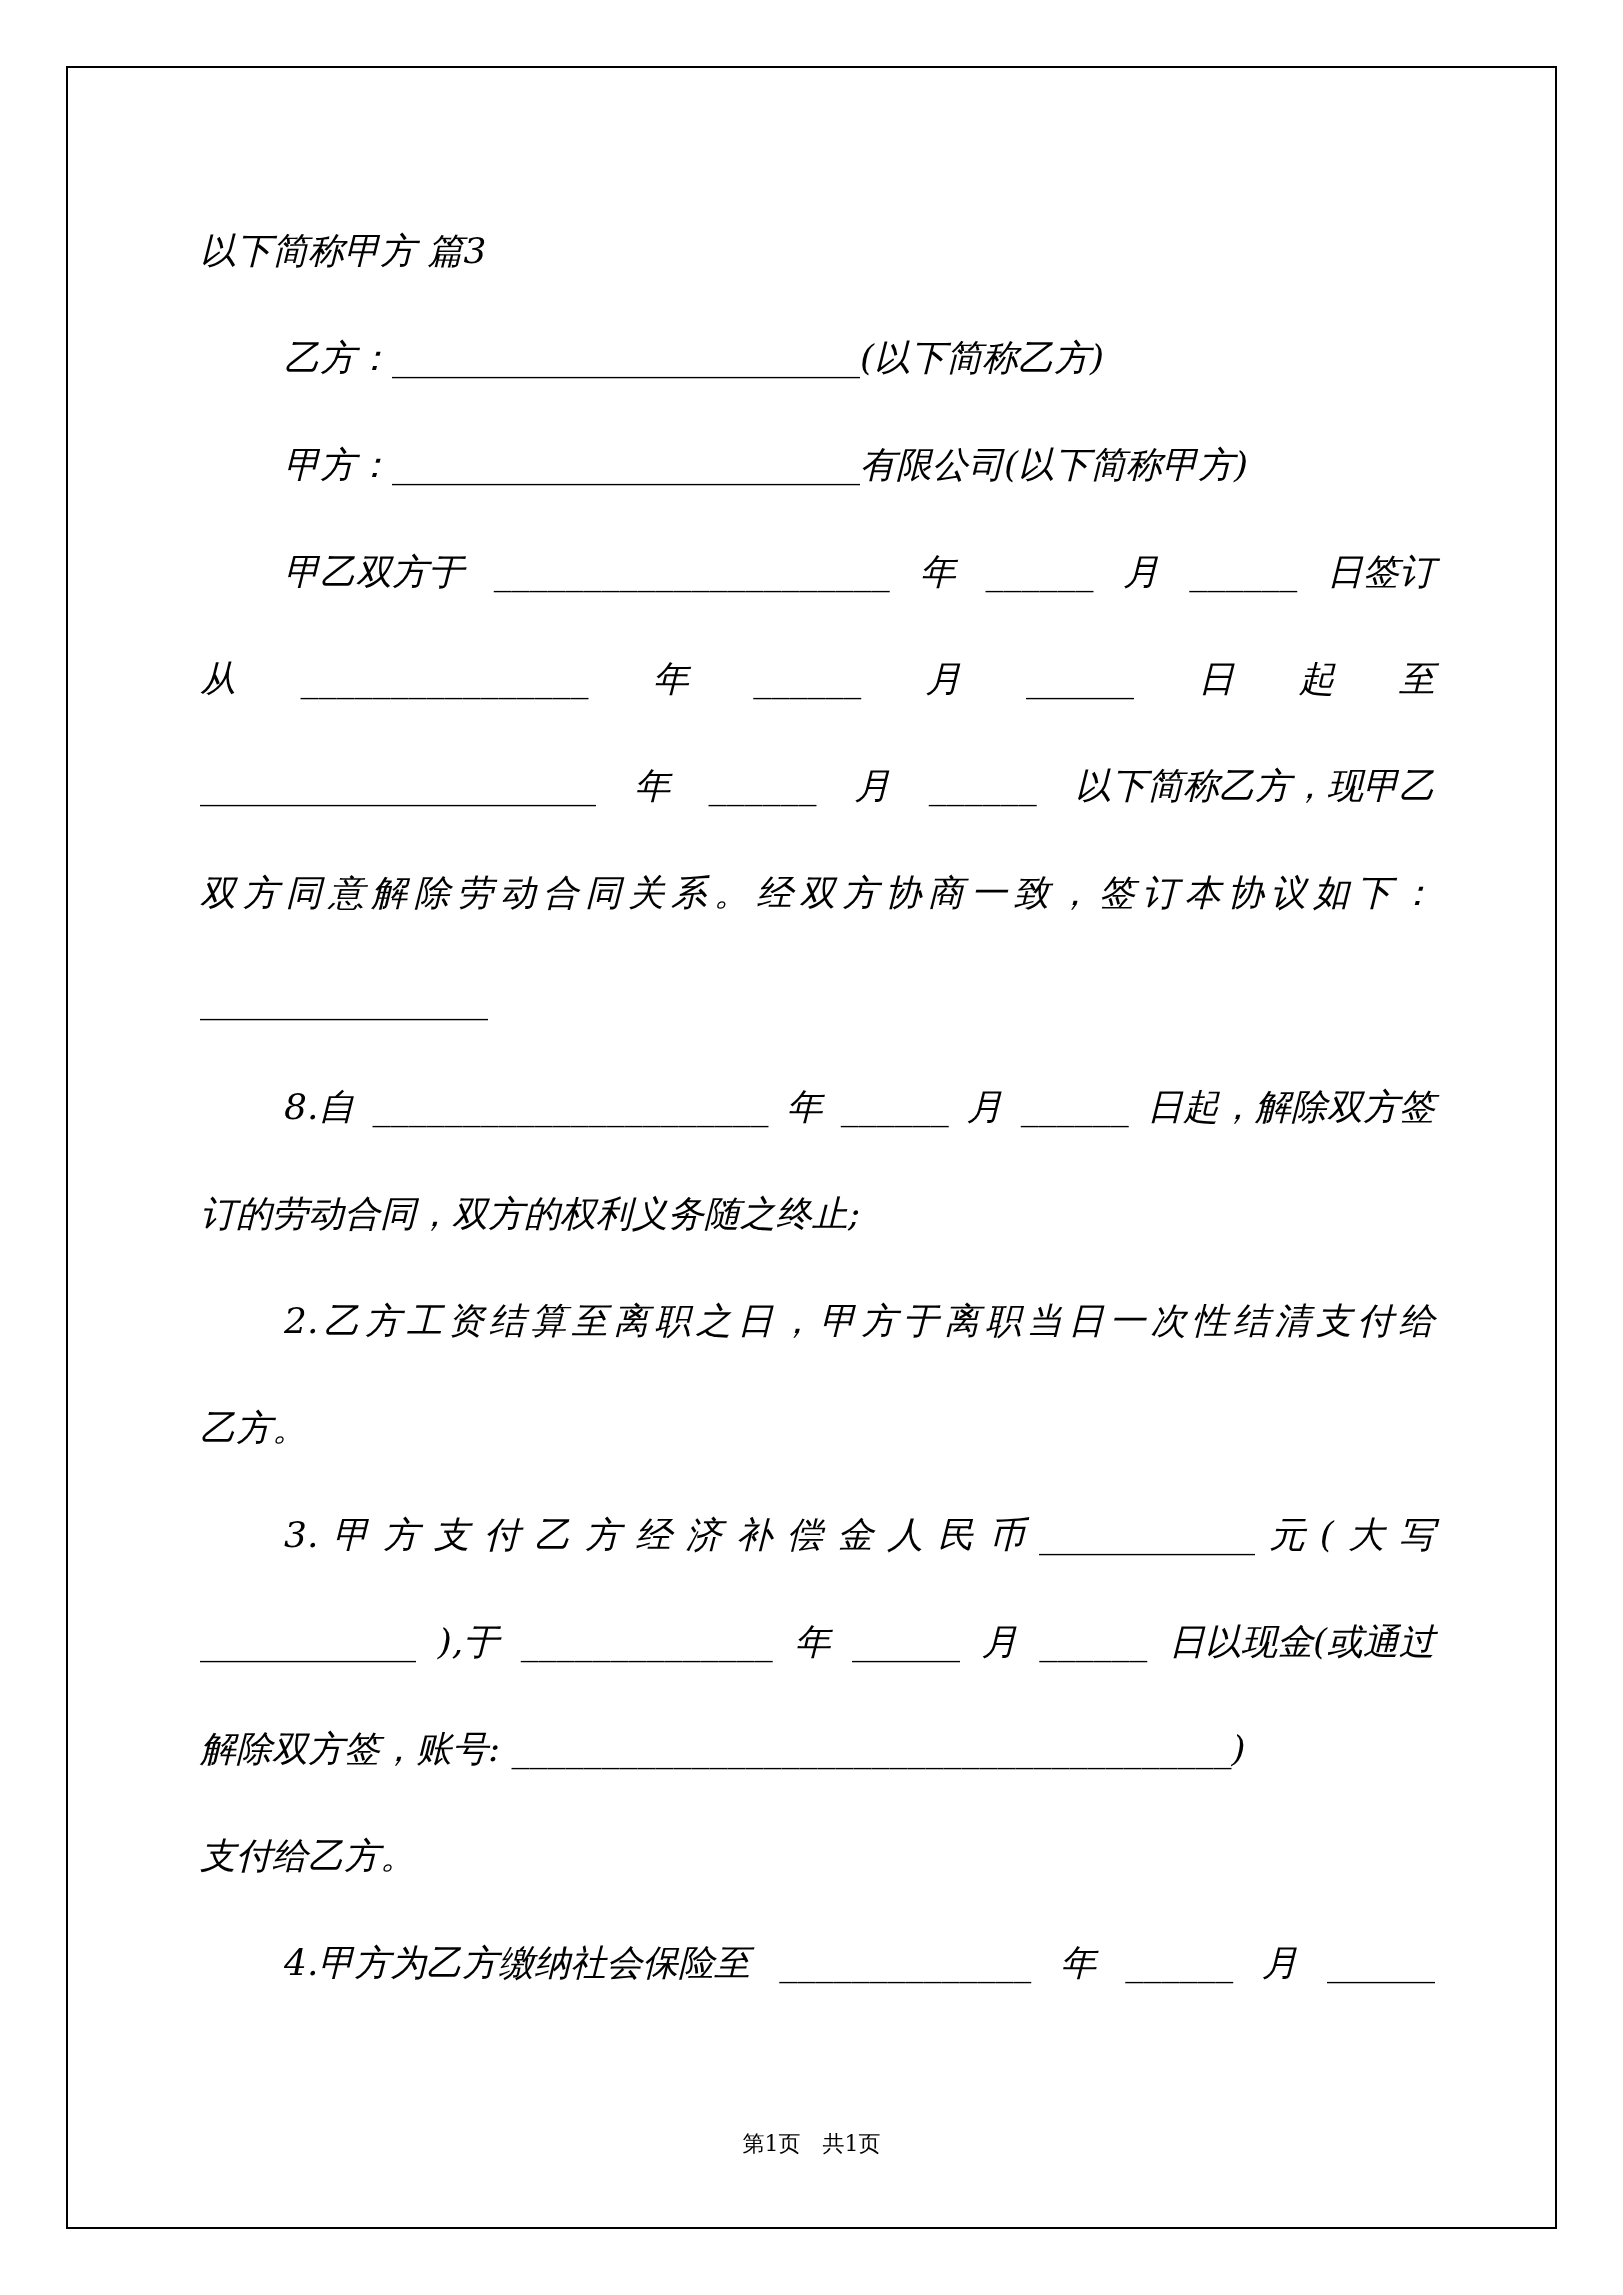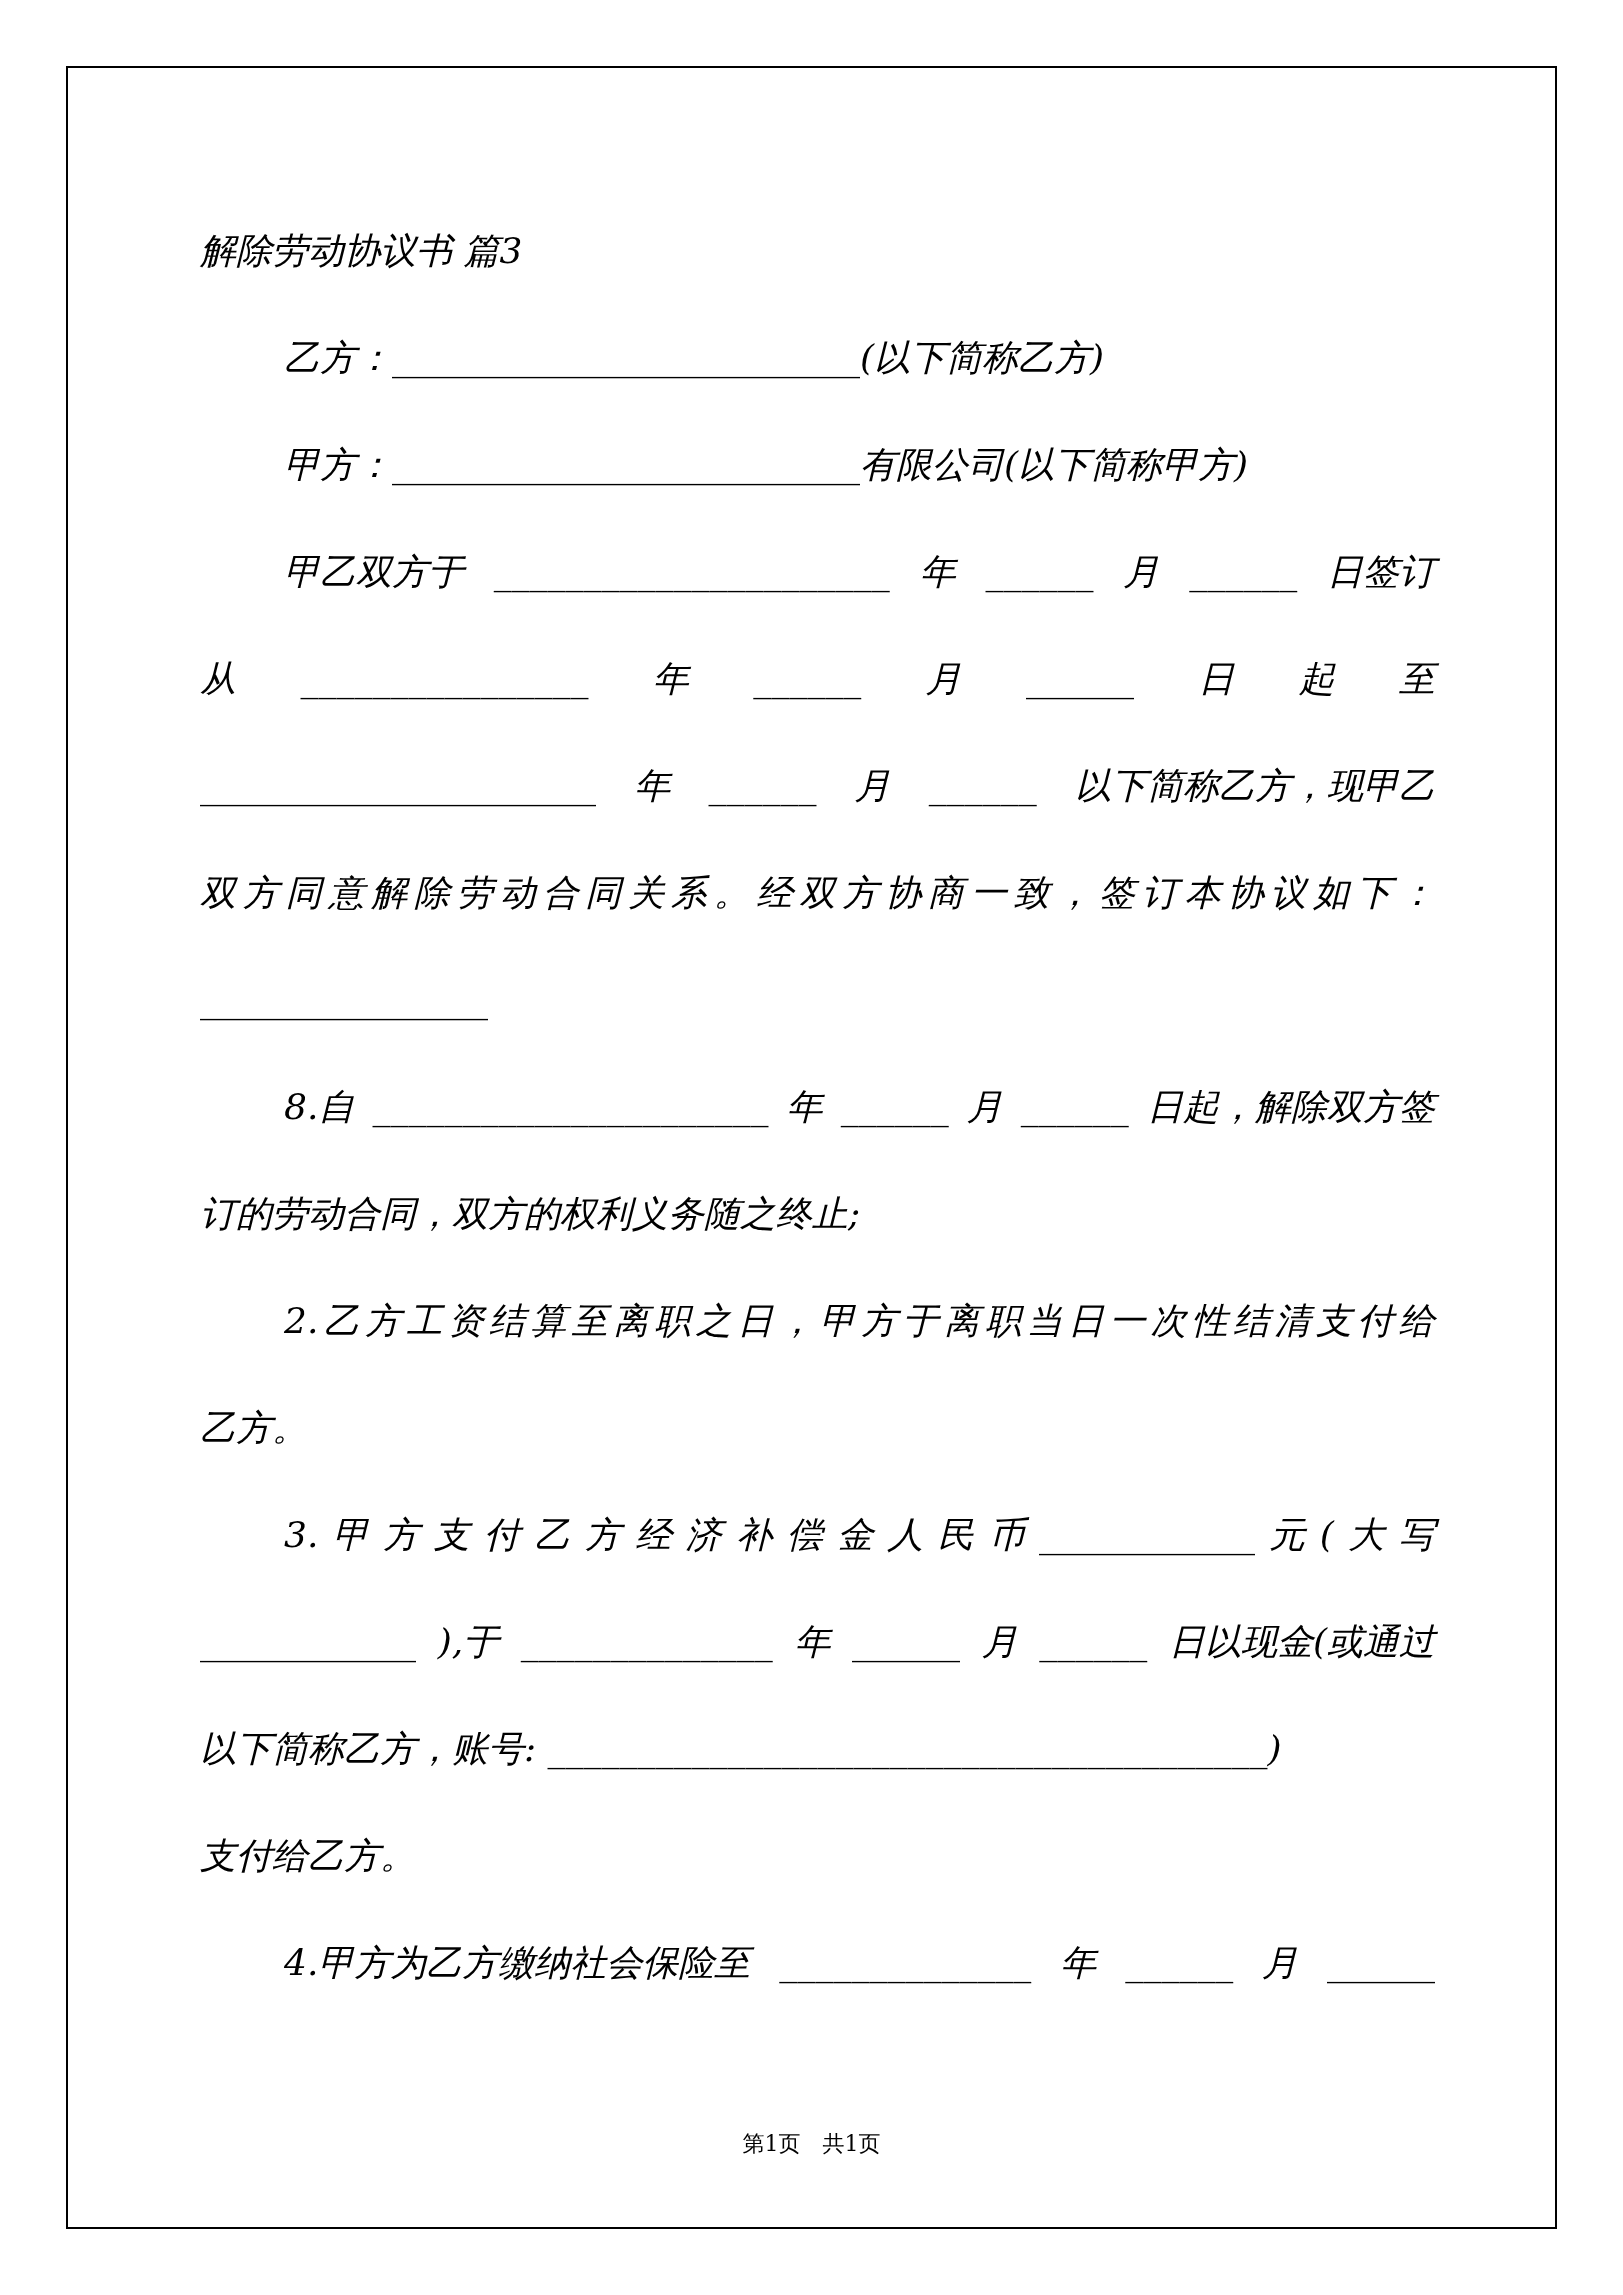--- a/index.html
+++ b/index.html
@@ -58,36 +58,36 @@
     font-size: 22px;
     line-height: 34px;
   }
 </style>
 </head>
 <body>
 
 <div class="page">
   <div class="frame">
     <div class="content">
-      <div class="line">解除劳动协议书 篇3</div>
+      <div class="line">以下简称甲方 篇3</div>
       <div>
           <div class="line indent">乙方：__________________________(以下简称乙方)</div>
           <div class="line indent">甲方：__________________________有限公司(以下简称甲方)</div>
           <div class="line indent flex"><span>甲乙双方于</span><span>______________________</span><span>年</span><span>______</span><span>月</span><span>______</span><span>日签订</span></div>
           <div class="line flex"><span>从</span><span>________________</span><span>年</span><span>______</span><span>月</span><span>______</span><span>日</span><span>起</span><span>至</span></div>
           <div class="line flex"><span>______________________</span><span>年</span><span>______</span><span>月</span><span>______</span><span>以下简称乙方，现甲乙</span></div>
           <div class="line flex"><span>双</span><span>方</span><span>同</span><span>意</span><span>解</span><span>除</span><span>劳</span><span>动</span><span>合</span><span>同</span><span>关</span><span>系</span><span>。</span><span>经</span><span>双</span><span>方</span><span>协</span><span>商</span><span>一</span><span>致</span><span>，</span><span>签</span><span>订</span><span>本</span><span>协</span><span>议</span><span>如</span><span>下</span><span>：</span></div>
           <div class="line">________________</div>
           <div class="line indent flex"><span>8.自</span><span>______________________</span><span>年</span><span>______</span><span>月</span><span>______</span><span>日起，解除双方签</span></div>
           <div class="line">订的劳动合同，双方的权利义务随之终止;</div>
           <div class="line indent flex"><span>2.</span><span>乙</span><span>方</span><span>工</span><span>资</span><span>结</span><span>算</span><span>至</span><span>离</span><span>职</span><span>之</span><span>日</span><span>，</span><span>甲</span><span>方</span><span>于</span><span>离</span><span>职</span><span>当</span><span>日</span><span>一</span><span>次</span><span>性</span><span>结</span><span>清</span><span>支</span><span>付</span><span>给</span></div>
           <div class="line">乙方。</div>
           <div class="line indent flex"><span>3.</span><span>甲</span><span>方</span><span>支</span><span>付</span><span>乙</span><span>方</span><span>经</span><span>济</span><span>补</span><span>偿</span><span>金</span><span>人</span><span>民</span><span>币</span><span>____________</span><span>元</span><span>(</span><span>大</span><span>写</span></div>
           <div class="line flex"><span>____________</span><span>),于</span><span>______________</span><span>年</span><span>______</span><span>月</span><span>______</span><span>日以现金(或通过</span></div>
-          <div class="line">以下简称乙方，账号: ________________________________________)</div>
+          <div class="line">解除双方签，账号: ________________________________________)</div>
           <div class="line">支付给乙方。</div>
           <div class="line indent flex"><span>4.甲方为乙方缴纳社会保险至</span><span>______________</span><span>年</span><span>______</span><span>月</span><span>______</span></div>
         </div>
     </div>
     <div class="footer">
       <span>第1页　共1页</span>
     </div>
   </div>
 </div>
 

